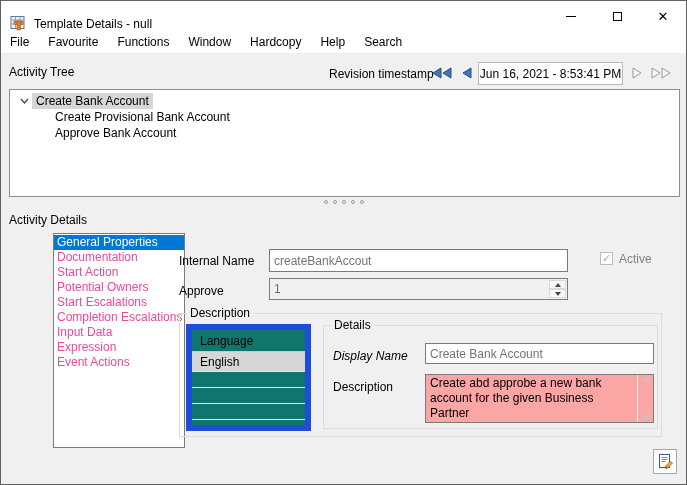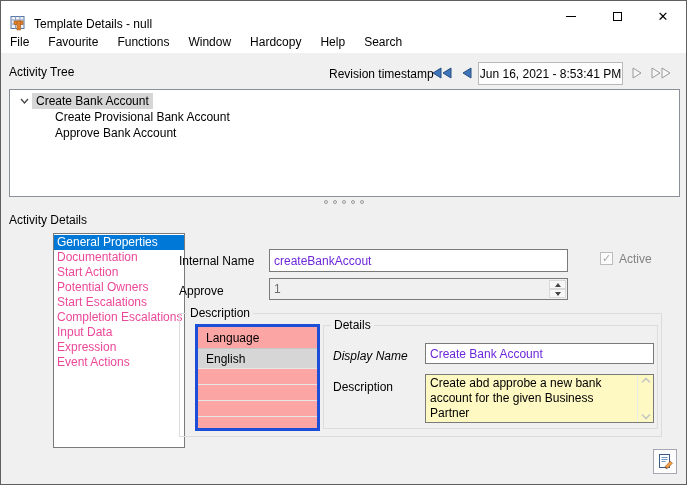--- a/index.html
+++ b/index.html
@@ -30,41 +30,41 @@
   .tree-root-label{background:#d6d6d6;padding:1px 4px;}
   .tree-child{margin-left:45px;height:16px;line-height:16px;font-size:12px;}
   
   .splitter{position:absolute;left:0;top:197px;width:100%;height:8px;display:flex;align-items:center;justify-content:center;gap:5px;}
   .splitter .dot{width:4px;height:4px;border-radius:50%;border:1px solid #9a9a9a;background:#f0f0f0;}
   
   .listbox{position:absolute;left:8px;top:232px;width:132px;height:215px;background:#ffffff;border:1px solid #7a7a7a;padding-top:1px;margin-left:44px;}
   .list-item{height:15px;line-height:15px;font-size:12px;padding-left:3px;color:#ec4899;white-space:nowrap;}
   .list-item.selected{background:#0078d7;color:#ffffff;}
   
-  .textbox{position:absolute;background:#ffffff;border:1px solid #7a7a7a;font-size:12px;color:#6d28d9;padding:0 4px;font-family:"Liberation Sans","DejaVu Sans",sans-serif;}
+  .textbox{position:absolute;background:#ffffff;border:1px solid #7a7a7a;font-size:12px;color:#737373;padding:0 4px;font-family:"Liberation Sans","DejaVu Sans",sans-serif;}
   input.textbox{outline:none;}
   .disabled-field{position:absolute;background:#f0f0f0;border:1px solid #7a7a7a;font-size:12px;color:#6d6d6d;}
   .spinner{position:absolute;right:1px;top:1px;bottom:1px;width:17px;display:flex;flex-direction:column;}
   .spin-btn{flex:1;background:#f7f7f7;border:1px solid #d9d9d9;display:flex;align-items:center;justify-content:center;}
   .tri-up{width:0;height:0;border-left:3px solid transparent;border-right:3px solid transparent;border-bottom:4px solid #444;}
   .tri-down{width:0;height:0;border-left:3px solid transparent;border-right:3px solid transparent;border-top:4px solid #444;}
   
   .checkbox{position:absolute;left:599px;top:251px;width:13px;height:13px;background:#fbfbfb;border:1px solid #bcbcbc;display:flex;align-items:center;justify-content:center;font-size:11px;color:#a9a9a9;line-height:1;}
   .checkbox-label{position:absolute;left:618px;top:251px;font-size:12px;color:#838383;}
   
   .groupbox{position:absolute;border:1px solid #dcdcdc;}
   .group-title{position:absolute;font-size:12px;color:#000;background:#f0f0f0;padding:0 3px;}
   
-  .lang-table{position:absolute;left:194px;top:323px;width:125px;height:107px;background:#fca5a5;border:3px solid #1d4ed8;}
+  .lang-table{position:absolute;left:185px;top:323px;width:125px;height:107px;background:#0f766e;border:6px solid #1d4ed8;}
   .lang-header{height:22px;line-height:22px;font-size:12px;padding-left:8px;border-bottom:1px solid #c8c8c8;}
   .lang-row{height:20px;line-height:20px;font-size:12px;padding-left:8px;border-bottom:1px solid #e6e6e6;}
   .lang-row.selected{background:#d6d6d6;}
   .lang-row.empty{height:16px;}
   
-  .desc-area{position:absolute;left:424px;top:373px;width:229px;height:49px;background:#fef9c3;border:1px solid #7a7a7a;}
+  .desc-area{position:absolute;left:424px;top:373px;width:229px;height:49px;background:#fca5a5;border:1px solid #7a7a7a;}
   .desc-text{position:absolute;left:0;top:0;right:17px;bottom:0;font-size:12px;line-height:15px;padding:1px 2px 0 4px;color:#000;overflow:hidden;}
   .desc-scrollbar{position:absolute;right:0;top:0;bottom:0;width:16px;border-left:1px solid #ececec;display:flex;flex-direction:column;justify-content:space-between;align-items:center;padding:2px 0;}
   
   .edit-btn{position:absolute;left:652px;top:448px;width:24px;height:25px;background:#fdfdfd;border:1px solid #a7a7b4;display:flex;align-items:center;justify-content:center;}
 </style>
 </head>
 <body>
 
 <div class="window">
 

